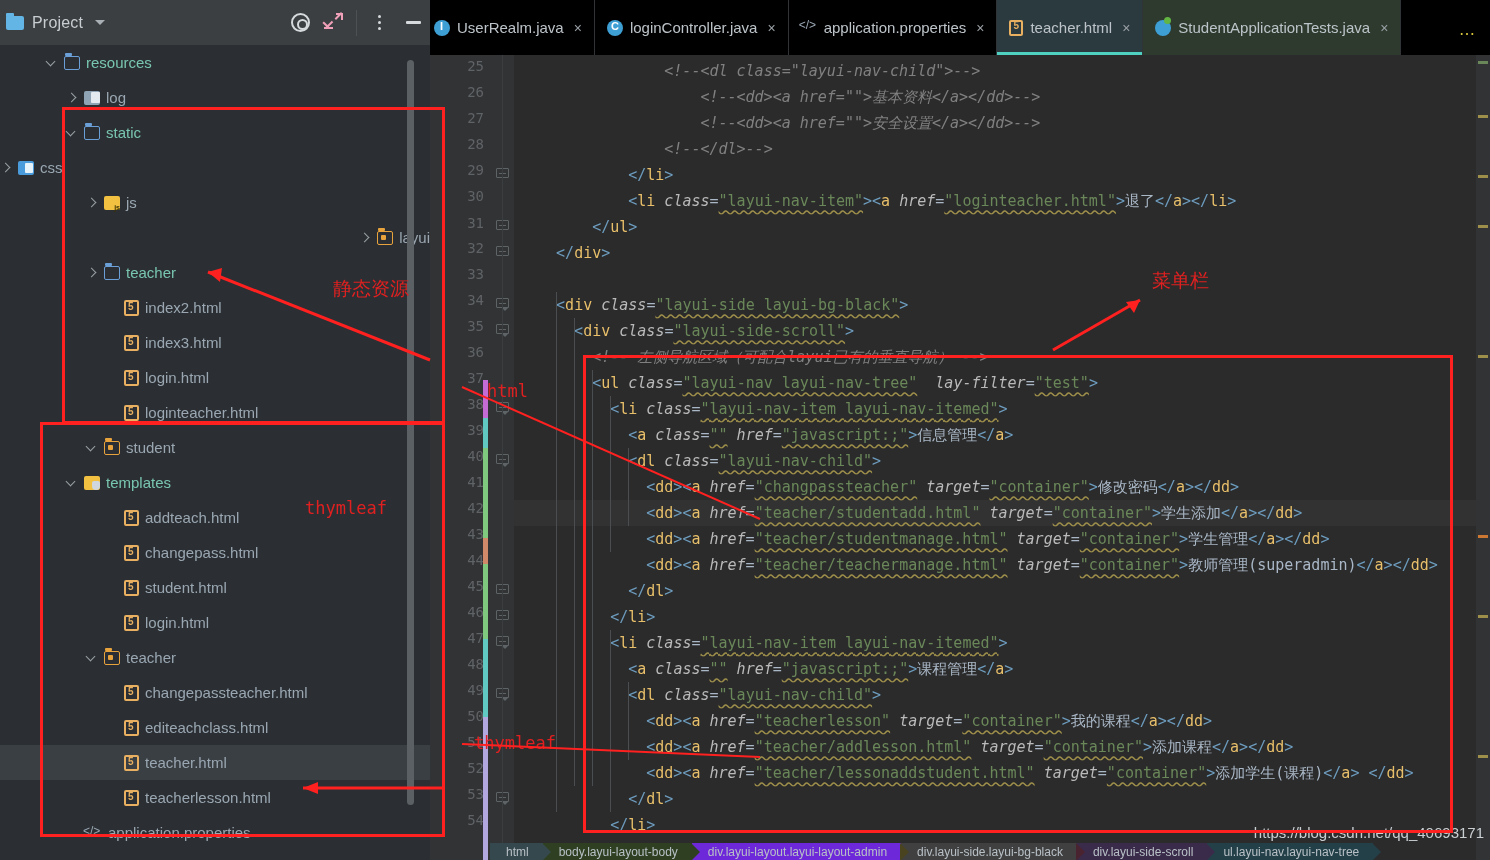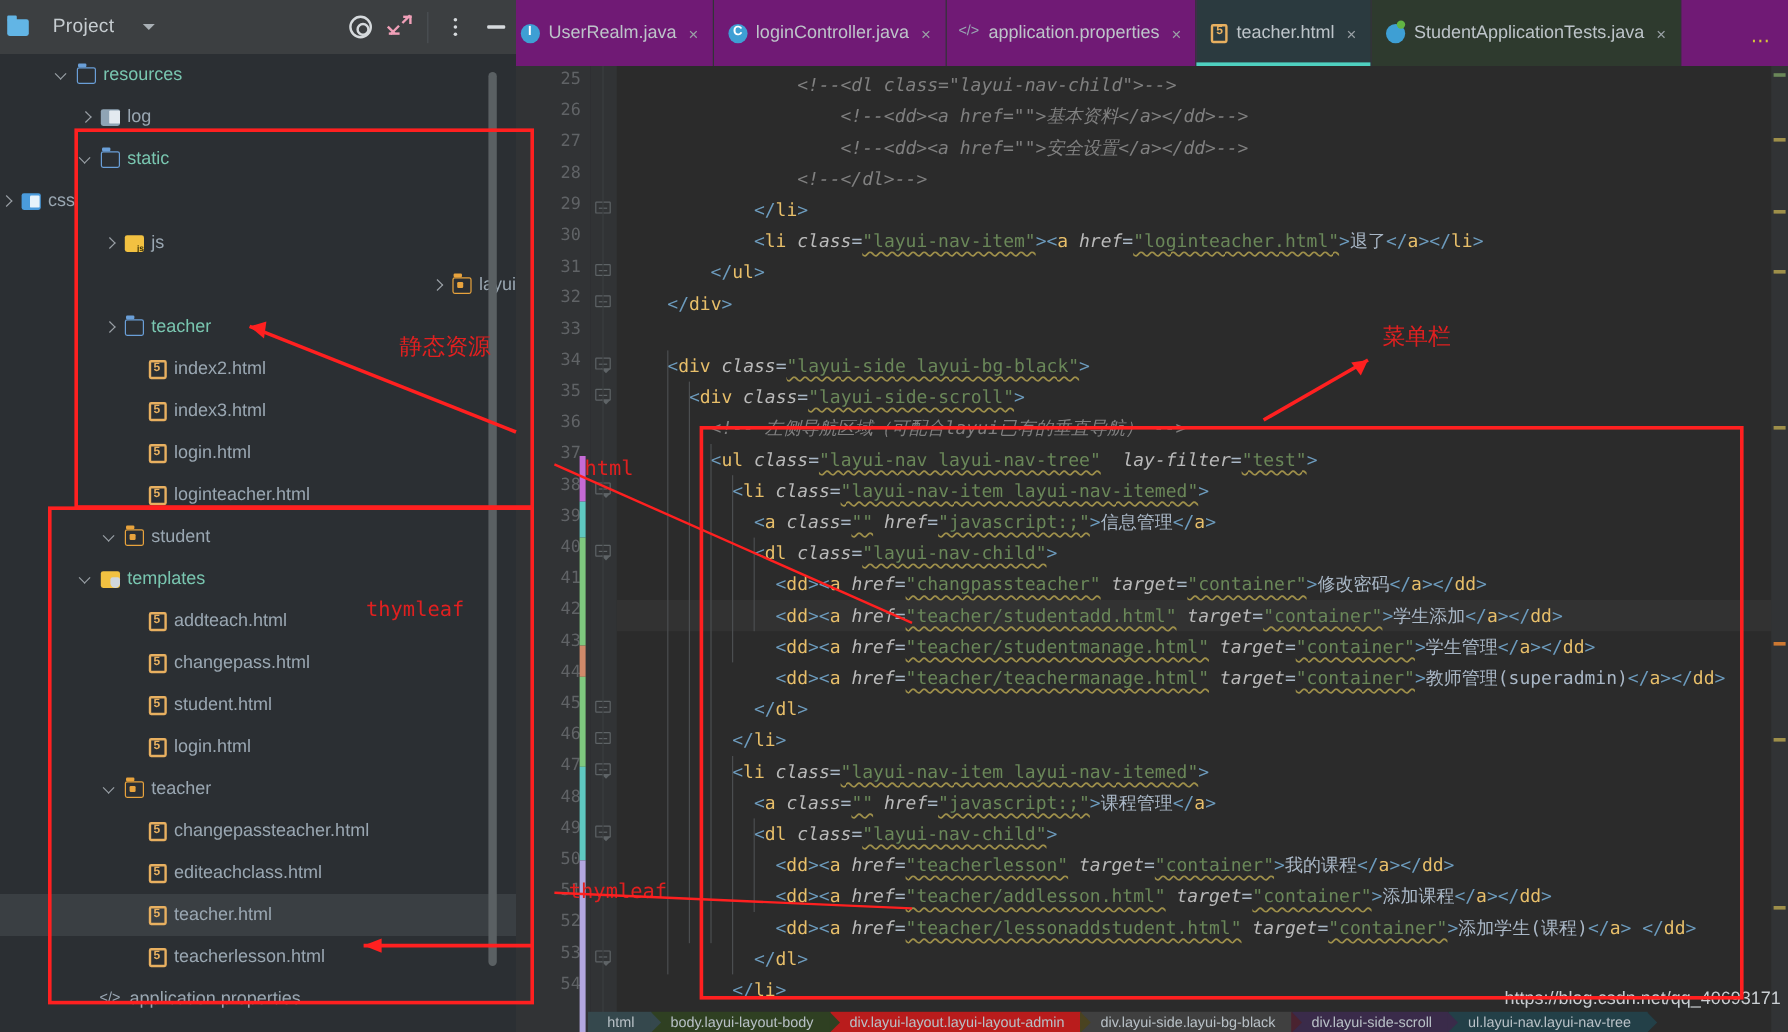--- a/index.html
+++ b/index.html
@@ -10,21 +10,21 @@
 
   
   #project-panel {
     position:absolute; left:0; top:0; width:430px; height:860px;
     background:#2b2f33;
   }
   #project-toolbar {
     position:absolute; left:0; top:0; width:430px; height:45px;
     background:#3c3f41; display:flex; align-items:center;
   }
-  .pt-left { display:flex; align-items:center; gap:20px; padding-left:6px; }
+  .pt-left { display:flex; align-items:center; gap:8px; padding-left:6px; }
   .folder-glyph {
     width:18px; height:14px; background:#62b5e5; border-radius:1px 2px 2px 2px;
     position:relative;
   }
   .folder-glyph:before{
     content:""; position:absolute; left:0; top:-3px; width:8px;height:4px;
     background:#62b5e5; border-radius:1px;
   }
   #project-title { color:#c7cdd1; font-size:16px; letter-spacing:.2px; }
   .caret-dn {
@@ -79,21 +79,21 @@
   .lbl-green { color:#79c6b0; }
   .lbl-gray  { color:#9aa7b2; }
 
   .tree-scrollbar{
     position:absolute; right:16px; top:0px; width:7px; background:#5a6063; border-radius:4px;
   }
 
   
   #tabbar{
     position:absolute; left:430px; top:0; width:1060px; height:56px;
-    background:#701a75;
+    background:#000000;
   }
   .tabs-inner{ display:flex; height:55px; align-items:stretch; }
   .tab{
     display:flex; align-items:center; gap:7px; padding:0 12px;
     font-size:15px; color:#bdc4c9; position:relative; white-space:nowrap;
     border-right:1px solid #313436;
   }
   .tab.active{ background:#2b3a3f; }
   .tab.active:after{
     content:""; position:absolute; left:0; right:0; bottom:0; height:3px; background:#4fd0c0;
@@ -475,21 +475,21 @@
     <div id="hscroll"></div>
   </div>
 
   <div id="breadcrumb" style="padding-left: 60px;">
       <div class="bc" style="background: rgb(53, 72, 77); --c: #35484d;">
         <span>html</span>
       </div>
       <div class="bc" style="background: rgb(47, 64, 34); --c: #2f4022;">
         <span>body.layui-layout-body</span>
       </div>
-      <div class="bc" style="background: #b91c1c; --c: #4a4320;">
+      <div class="bc" style="background: #6d28d9; --c: #4a4320;">
         <span>div.layui-layout.layui-layout-admin</span>
       </div>
       <div class="bc" style="background: #404040; --c: #4a2330;">
         <span>div.layui-side.layui-bg-black</span>
       </div>
       <div class="bc" style="background: rgb(58, 43, 74); --c: #3a2b4a;">
         <span>div.layui-side-scroll</span>
       </div>
       <div class="bc" style="background: rgb(35, 64, 72); --c: #234048;">
         <span>ul.layui-nav.layui-nav-tree</span>

